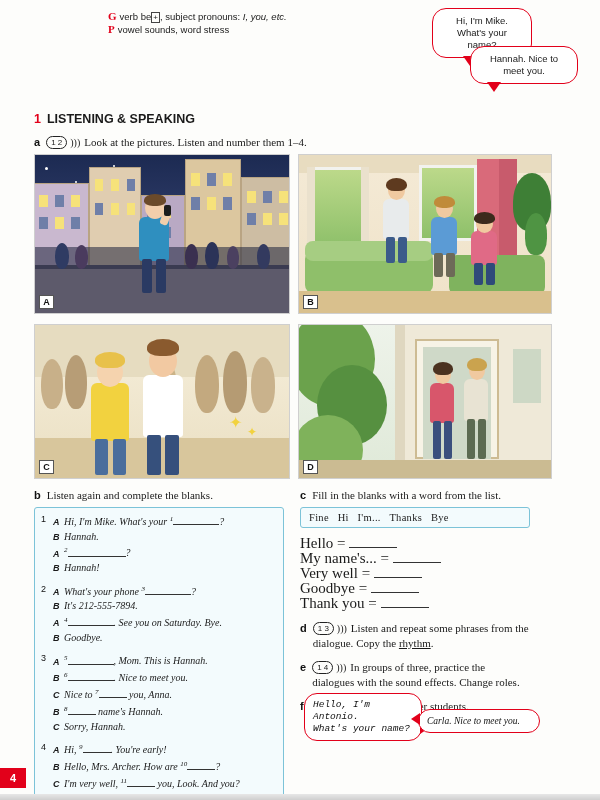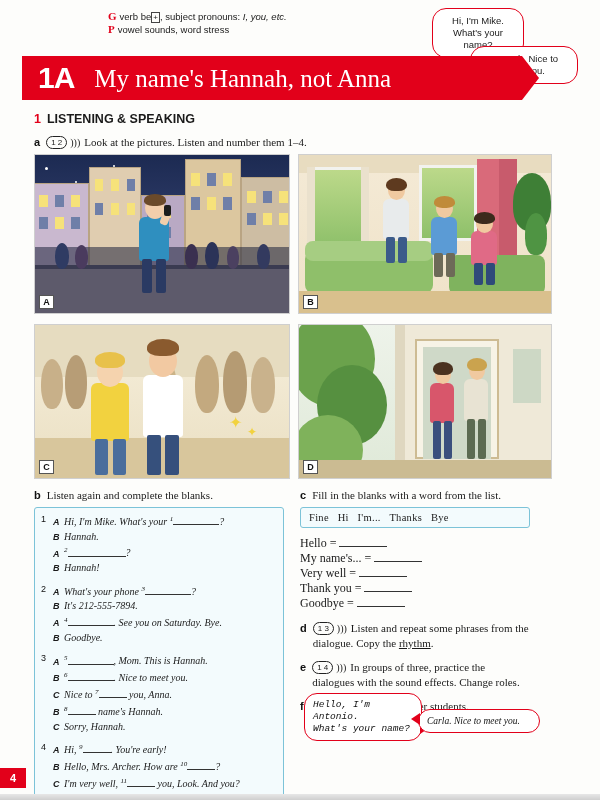--- a/index.html
+++ b/index.html
@@ -54,21 +54,21 @@
     background: #fff;
     border: 1.6px solid #e2001a;
     border-radius: 14px;
     font-family: "Liberation Sans", sans-serif;
     font-size: 9.5px;
     line-height: 12px;
     color: #1a1a1a;
     padding: 6px 9px;
     text-align: center;
   }
-  .bubble-1 { left: 432px; top: 8px; width: 92px; }
+  .bubble-1 { left: 432px; top: 8px; width: 100px; }
   .bubble-1::after {
     content: "";
     position: absolute;
     left: 30px; bottom: -9px;
     border-left: 7px solid transparent;
     border-right: 7px solid transparent;
     border-top: 10px solid #e2001a;
   }
   .bubble-2 { left: 470px; top: 46px; width: 108px; border-color:#e2001a; }
   .bubble-2::after {
@@ -233,21 +233,21 @@
     border: 1px solid #7cc3d8;
     border-radius: 3px;
     background: #f3fbfd;
     padding: 4px 8px;
     font-size: 10.5px;
     font-family: "Liberation Serif", serif;
     letter-spacing: 0.3px;
   }
   .phrases {
     margin-top: 8px;
-    font-size: 12px;
+    font-size: 15px;
     line-height: 15px;
   }
   .phrases .blank2 {
     display: inline-block;
     border-bottom: 0.9px solid #333;
     width: 48px;
     height: 11px;
   }
   .ex-d, .ex-e, .ex-f {
     display: flex;
@@ -348,24 +348,20 @@
 
   <div class="bubble bubble-1">
     <div>Hi, I'm Mike.</div>
     <div>What's your name?</div>
   </div>
   <div class="bubble bubble-2">
     <div>Hannah. Nice to</div>
     <div>meet you.</div>
   </div>
 
-  <div class="banner">
-    <div class="unit-num">1A</div>
-    <div class="unit-title">My name's Hannah, not Anna</div>
-  </div>
 
   <div class="section-head">
     <span class="num">1</span><span>LISTENING &amp; SPEAKING</span>
   </div>
 
   <div class="ex-a">
     <span class="letter">a</span><span class="track">1 2</span><span class="audio-icon">)))</span><span>Look at the pictures. Listen and number them 1–4.</span>
   </div>
 
   <div class="pics">
@@ -603,22 +599,22 @@
       <span>Fine</span>&nbsp;&nbsp;
       <span>Hi</span>&nbsp;&nbsp;
       <span>I'm...</span>&nbsp;&nbsp;
       <span>Thanks</span>&nbsp;&nbsp;
       <span>Bye</span>
     </div>
     <div class="phrases">
       <div><span>Hello =</span> <span class="blank2"></span></div>
       <div><span>My name's... =</span> <span class="blank2"></span></div>
       <div><span>Very well =</span> <span class="blank2"></span></div>
+      <div><span>Goodbye =</span> <span class="blank2"></span></div>
       <div><span>Thank you =</span> <span class="blank2"></span></div>
-      <div><span>Goodbye =</span> <span class="blank2"></span></div>
     </div>
 
     <div class="ex-d">
       <span class="letter">d</span>
       <span class="ex-body">
         <span class="track">1 3</span><span class="audio-icon">)))</span><span>Listen and repeat some phrases from the dialogue.</span>
         <span>Copy the </span><span class="under">rhythm</span><span>.</span>
       </span>
     </div>
 

